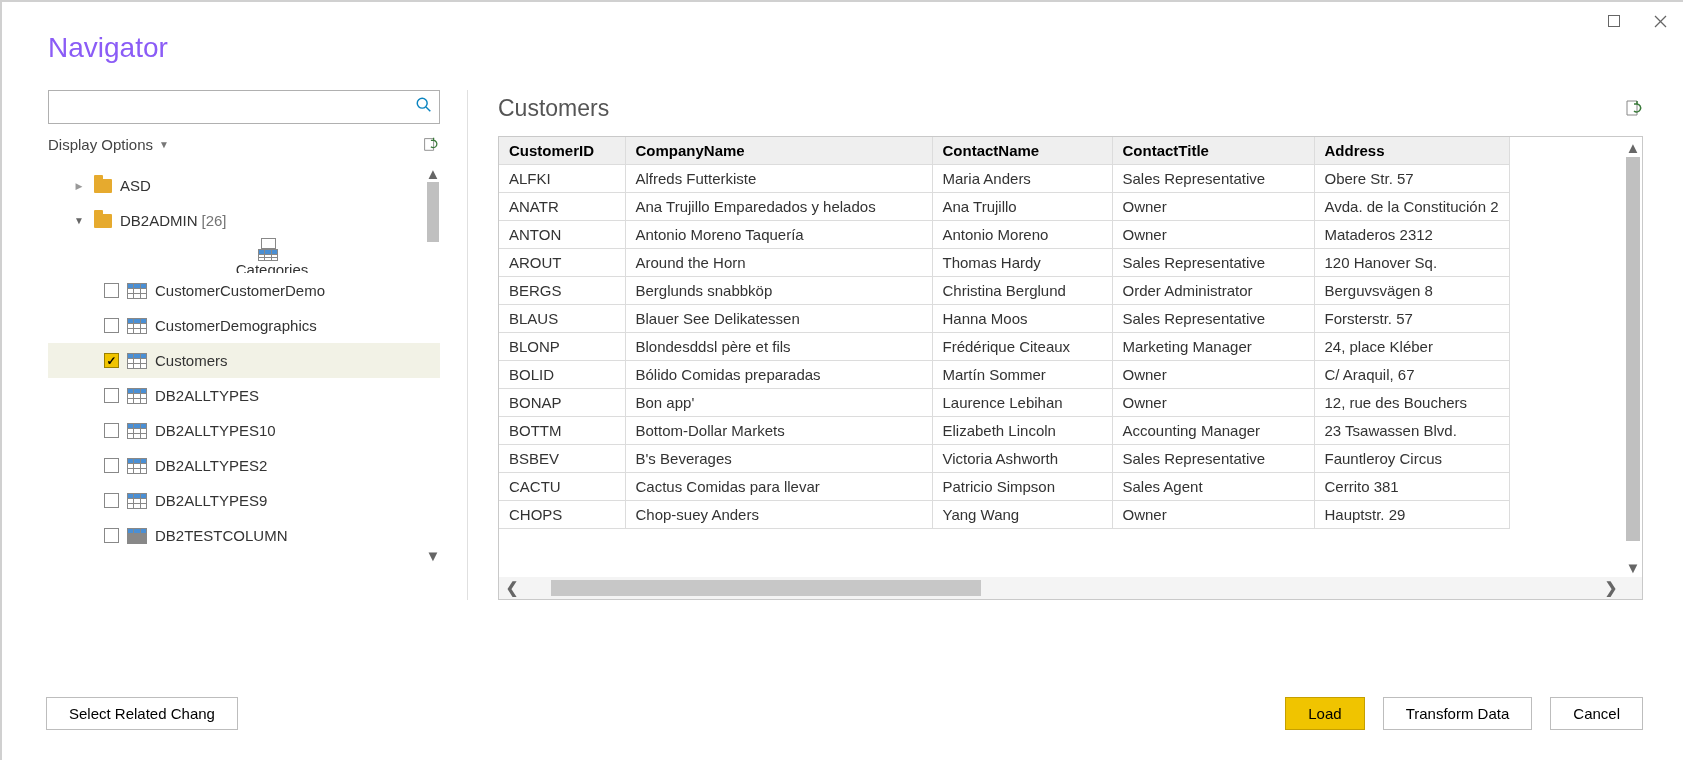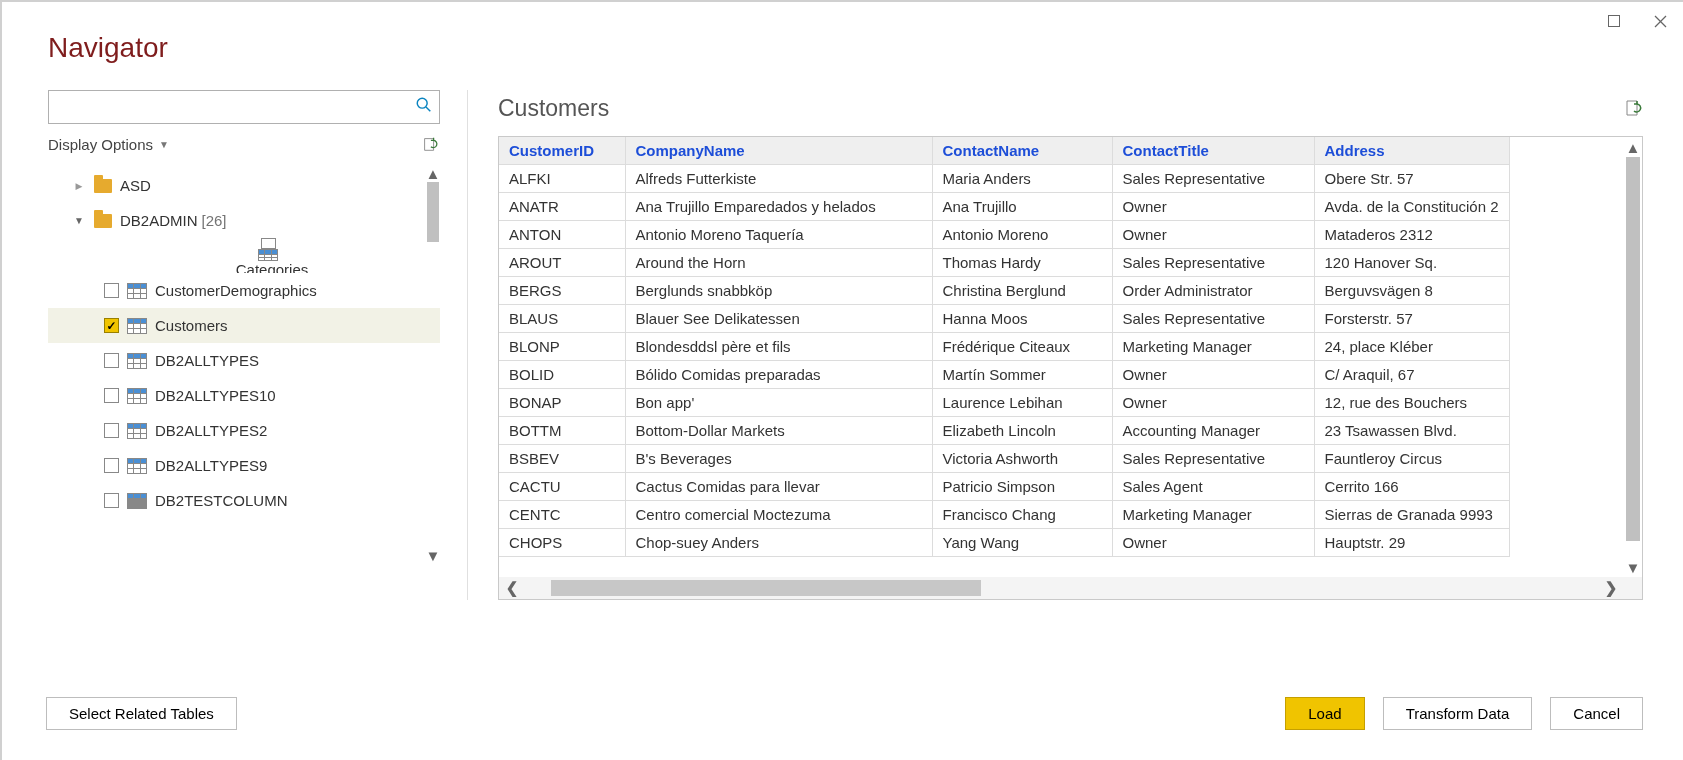--- a/index.html
+++ b/index.html
@@ -1,19 +1,19 @@
 <!DOCTYPE html>
 <html><head>
 <meta charset="utf-8">
 <style>
   * { box-sizing: border-box; margin: 0; padding: 0; }
   html, body { width: 1683px; height: 760px; font-family: "Segoe UI", Arial, sans-serif; font-size: 15px; color: #333; background: #fff; border: 1px solid #d0d0d0; overflow: hidden; }
   .window-ctrl { position: absolute; top: 6px; right: 0; display: flex; }
   .window-ctrl div { width: 46px; height: 30px; display: flex; align-items: center; justify-content: center; cursor: pointer; font-size: 15px; color: #666; }
-  .title { font-size: 28px; font-weight: 400; color: #7f1d1d; padding: 30px 0 26px 46px; }
+  .title { font-size: 28px; font-weight: 400; color: #8b5cf6; padding: 30px 0 26px 46px; }
   .body { display: flex; padding: 0 40px 0 46px; height: 510px; }
   .left { width: 420px; flex: 0 0 420px; border-right: 1px solid #e0e0e0; padding-right: 27px; position: relative; }
   .search-box { position: relative; border: 1px solid #b0b0b0; height: 34px; margin-bottom: 10px; }
   .search-box input { border: none; width: 100%; height: 100%; padding: 0 34px 0 8px; font-size: 15px; outline: none; font-style: italic; }
   .search-icon { position: absolute; right: 6px; top: 5px; color: #0a84c0; font-size: 16px; }
   .options-row { display: flex; align-items: center; justify-content: space-between; margin-bottom: 10px; }
   .display-opts { color: #444; cursor: pointer; display: flex; align-items: center; gap: 6px; }
   .refresh-icon { width: 20px; height: 20px; display:flex; align-items:center; justify-content:center; cursor:pointer; }
   .tree-wrap { position: relative; height: 400px; overflow: hidden; }
   .tree-scroll-track { position: absolute; right: -2px; top: 0; bottom: 0; width: 18px; }
@@ -41,21 +41,21 @@
   .right { flex: 1; padding-left: 30px; display:flex; flex-direction:column; min-width:0; }
   .preview-head { display:flex; justify-content:space-between; align-items:center; height:36px; margin-bottom:10px; }
   .preview-title { font-size: 23px; color:#555; }
   .grid-wrap { flex:1; border:1px solid #c9c9c9; position:relative; display:flex; flex-direction:column; min-height:0; }
   .grid-scroll { position:absolute; right:0; top:0; bottom:22px; width:18px; }
   .grid-up   { position:absolute; top:0; left:0; right:0; height:20px; display:flex; align-items:center; justify-content:center; color:#666; cursor:pointer; }
   .grid-down { position:absolute; bottom:0; left:0; right:0; height:20px; display:flex; align-items:center; justify-content:center; color:#666; cursor:pointer; }
   .grid-thumb{ position:absolute; top:20px; left:2px; width:14px; bottom:36px; background:#c0c0c0; cursor:pointer; }
   table { border-collapse:collapse; table-layout:fixed; }
   th, td { border-right:1px solid #dcdcdc; border-bottom:1px solid #dcdcdc; padding:5px 10px; text-align:left; font-size:15px; white-space:nowrap; overflow:hidden; text-overflow:ellipsis; }
-  th { background:#efefef; font-weight:700; color:#1d4ed8; }
+  th { background:#efefef; font-weight:700; color:#000000; }
   .hscroll { height:22px; background:#f4f4f4; position:relative; }
   .hleft  { position:absolute; left:0;  top:0; bottom:0; width:26px; display:flex; align-items:center; justify-content:center; color:#666; cursor:pointer; font-weight:bold; }
   .hright { position:absolute; right:18px; top:0; bottom:0; width:26px; display:flex; align-items:center; justify-content:center; color:#666; cursor:pointer; font-weight:bold; }
   .hthumb { position:absolute; left:52px; top:3px; height:16px; width:430px; background:#c7c7c7; cursor:pointer; }
   .footer { position:absolute; left:46px; right:40px; bottom:30px; display:flex; justify-content:space-between; align-items:center; }
   .btn { border:1px solid #bdbdbd; background:#fff; padding:7px 22px; font-size:15px; cursor:pointer; }
   .btn.primary { background:#f0c400; border-color:#c59f00; }
   .btn-group { display:flex; gap:18px; }
   svg { display:block; }
 </style>
@@ -130,20 +130,35 @@
                 <span class="h"></span>
                 <span class="h"></span>
                 <span></span>
                 <span></span>
                 <span></span>
                 <span></span>
                 <span></span>
                 <span></span>
               </span>
               <span class="lbl">Categories</span>
+            </div>
+            <div class="tree-row" style="padding-left: 56px;">
+              <span class="check "></span>
+              <span class="table-icon">
+                <span class="h"></span>
+                <span class="h"></span>
+                <span class="h"></span>
+                <span></span>
+                <span></span>
+                <span></span>
+                <span></span>
+                <span></span>
+                <span></span>
+              </span>
+              <span class="lbl">CustomerCustomerDemo</span>
             </div>
             <div class="tree-row" style="padding-left: 56px;">
               <span class="check "></span>
               <span class="table-icon">
                 <span class="h"></span>
                 <span class="h"></span>
                 <span class="h"></span>
                 <span></span>
                 <span></span>
                 <span></span>
@@ -353,28 +368,21 @@
                 <td>B's Beverages</td>
                 <td>Victoria Ashworth</td>
                 <td>Sales Representative</td>
                 <td>Fauntleroy Circus</td>
               </tr>
               <tr>
                 <td>CACTU</td>
                 <td>Cactus Comidas para llevar</td>
                 <td>Patricio Simpson</td>
                 <td>Sales Agent</td>
-                <td>Cerrito 166</td>
-              </tr>
-              <tr>
-                <td>CENTC</td>
-                <td>Centro comercial Moctezuma</td>
-                <td>Francisco Chang</td>
-                <td>Marketing Manager</td>
-                <td>Sierras de Granada 9993</td>
+                <td>Cerrito 381</td>
               </tr>
               <tr>
                 <td>CHOPS</td>
                 <td>Chop-suey Anders</td>
                 <td>Yang Wang</td>
                 <td>Owner</td>
                 <td>Hauptstr. 29</td>
               </tr>
             </tbody>
         </table>
@@ -387,19 +395,19 @@
       <div class="hscroll">
         <div class="hleft">❮</div>
         <div class="hthumb"></div>
         <div class="hright">❯</div>
       </div>
     </div>
   </div>
 </div>
 
 <div class="footer">
-  <button class="btn">Select Related Tables</button>
+  <button class="btn">Select Related Chang</button>
   <div class="btn-group">
     <button class="btn primary">Load</button>
     <button class="btn">Transform Data</button>
     <button class="btn">Cancel</button>
   </div>
 </div>
 
 </body></html>

